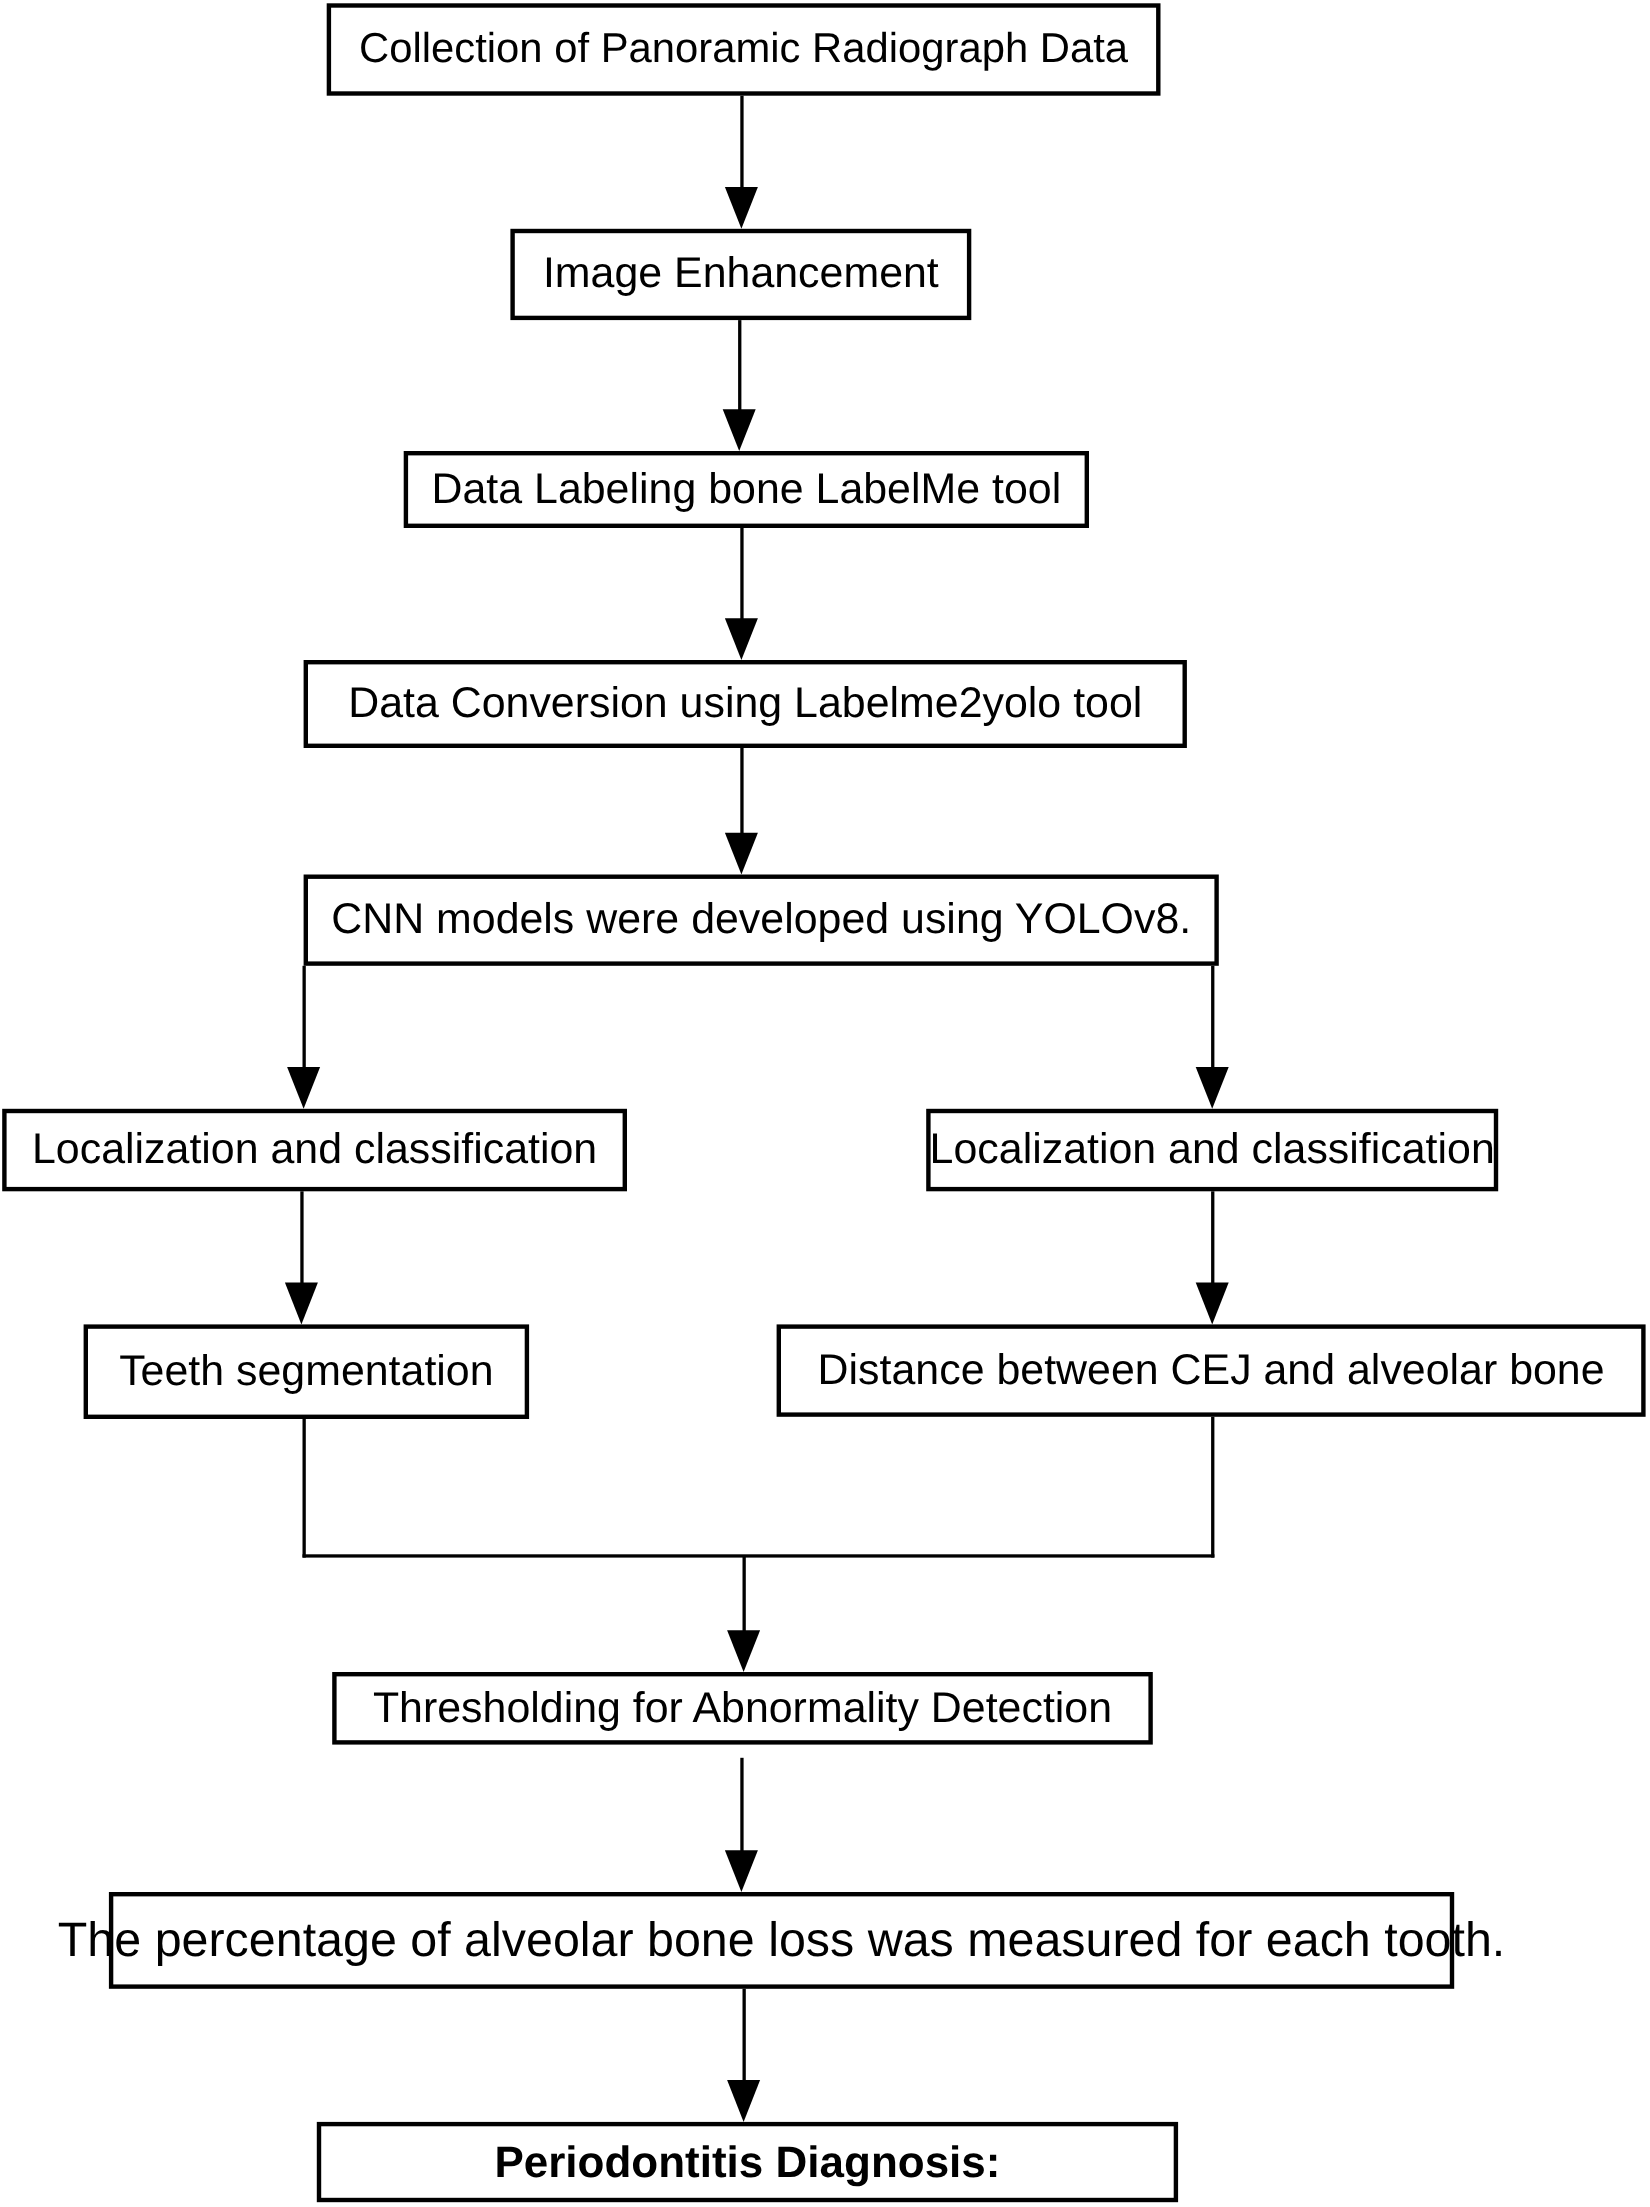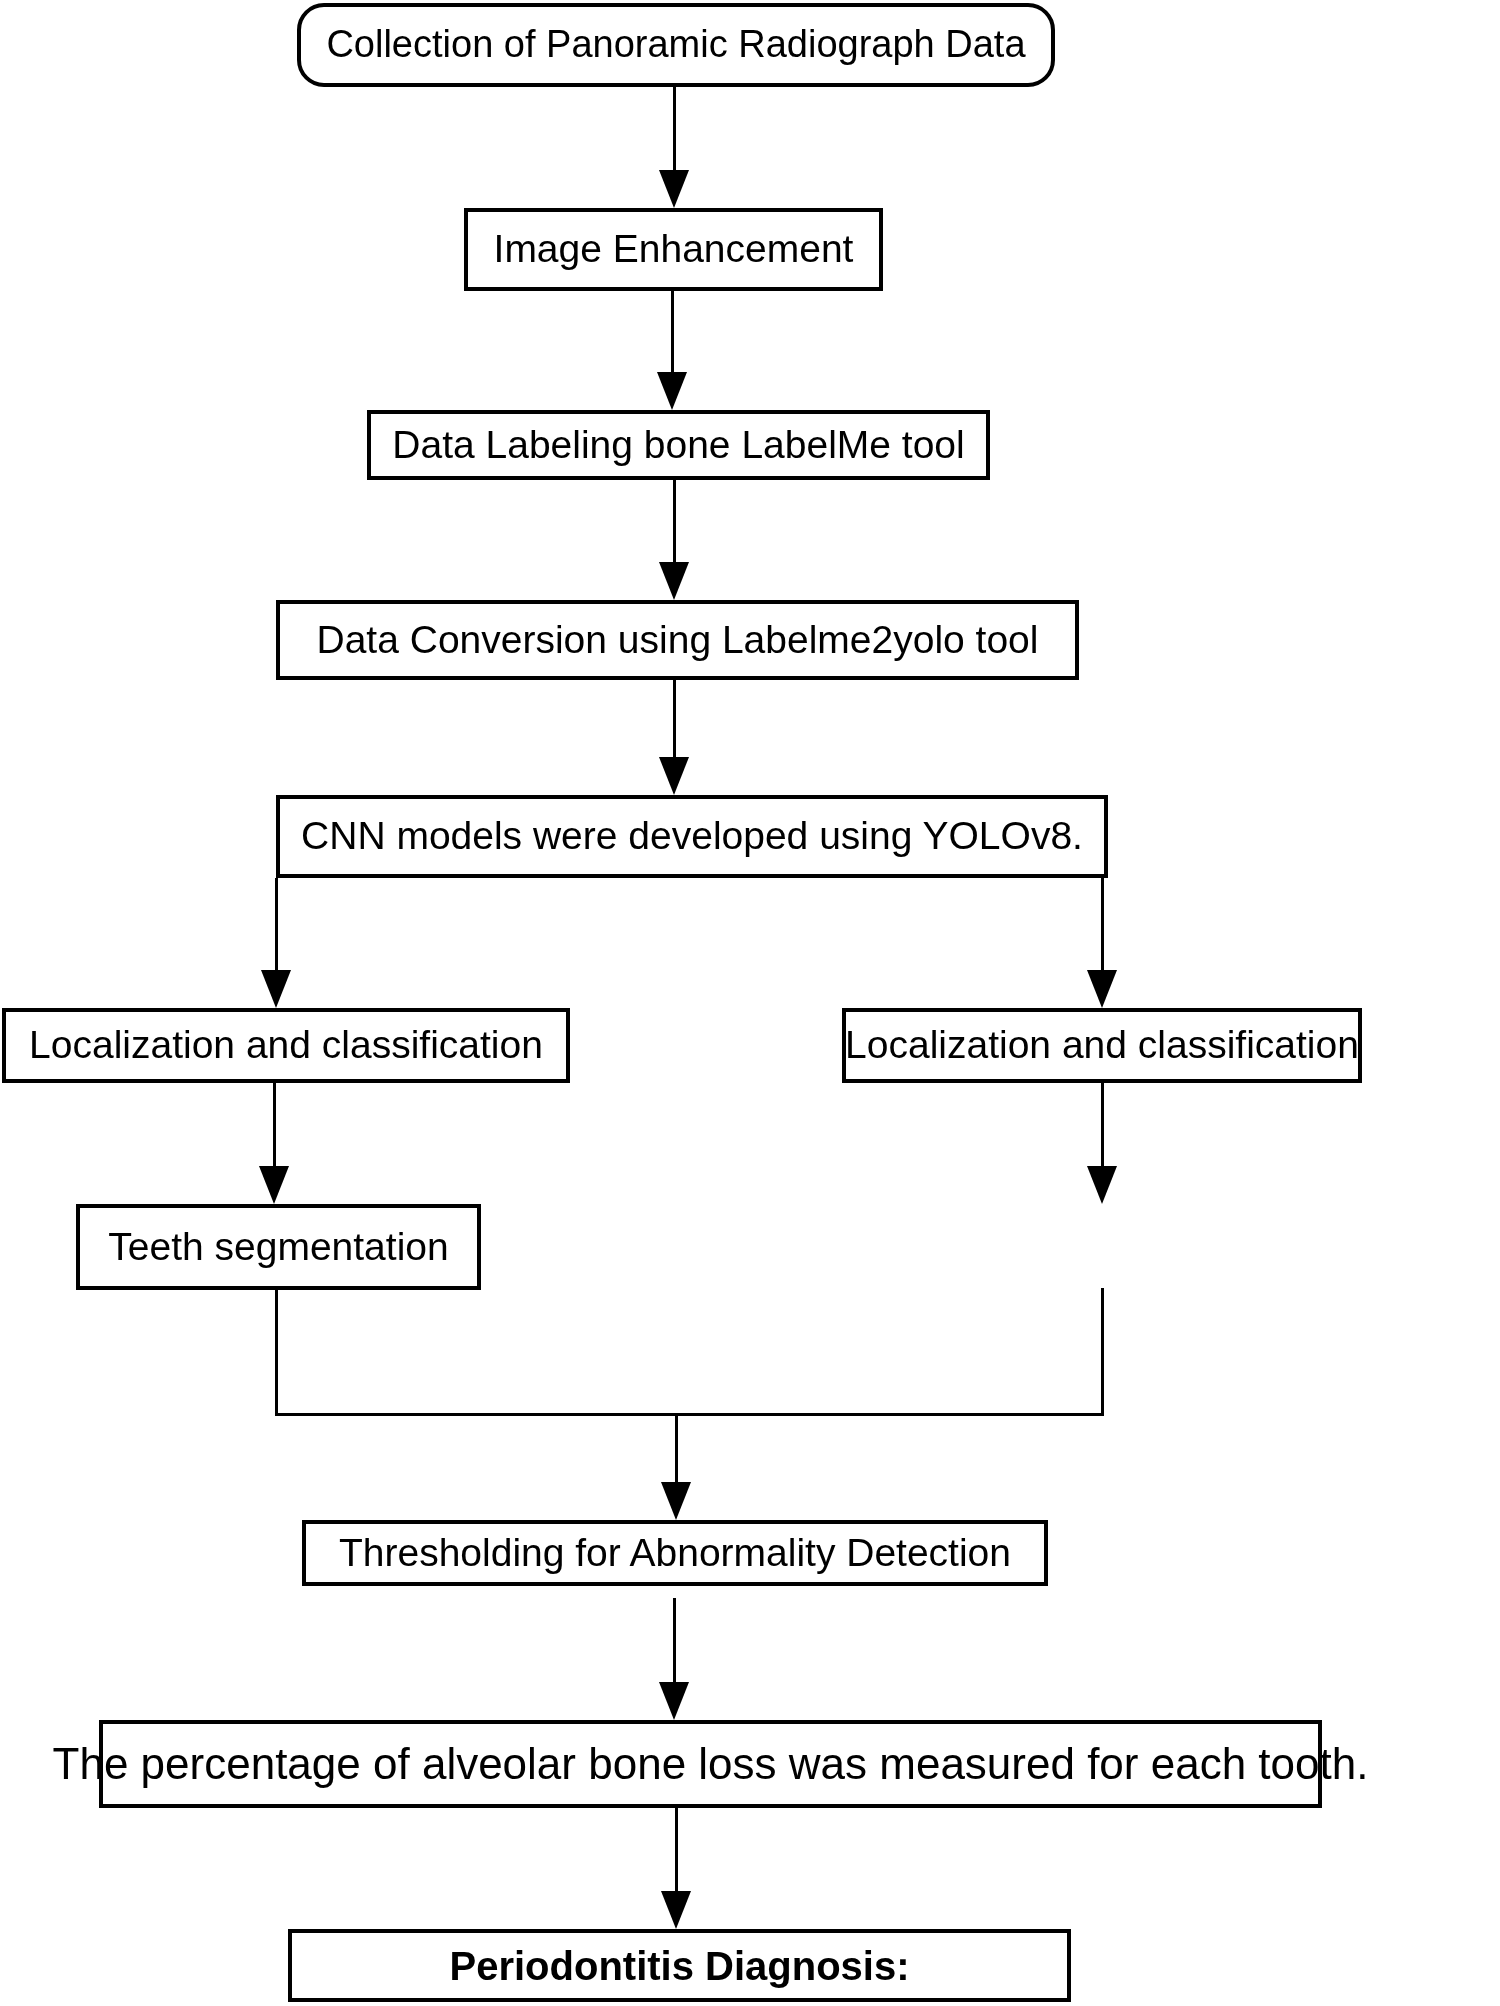--- a/index.html
+++ b/index.html
@@ -36,21 +36,21 @@
     border-top: 38px solid #000000;
   }
   .bold { font-weight: bold; }
   .diag-rest { margin-left: 11px; }
 </style>
 </head>
 <body>
 
 <div class="canvas">
 
-  <div class="node" style="left:297px; top:3px; width:758px; height:84px; font-size:38px;border-radius:27px;">
+  <div class="node" style="left:297px; top:3px; width:758px; height:84px; font-size:38px;">
     <span>Collection of Panoramic Radiograph Data</span>
   </div>
 
   <div class="node" style="left:464px; top:208px; width:419px; height:83px;">
     <span>Image Enhancement</span>
   </div>
 
   <div class="node" style="left:367px; top:410px; width:623px; height:70px;">
     <span>Data Labeling bone LabelMe tool</span>
   </div>
@@ -68,20 +68,23 @@
   </div>
 
   <div class="node" style="left:842px; top:1008px; width:520px; height:75px;">
     <span>Localization and classification</span>
   </div>
 
   <div class="node" style="left:76px; top:1204px; width:405px; height:86px;">
     <span>Teeth segmentation</span>
   </div>
 
+  <div class="node" style="left:706px; top:1204px; width:790px; height:84px;">
+    <span>Distance between CEJ and alveolar bone</span>
+  </div>
 
   <div class="node" style="left:302px; top:1520px; width:746px; height:66px;">
     <span>Thresholding for Abnormality Detection</span>
   </div>
 
   <div class="node" style="left:99px; top:1720px; width:1223px; height:88px; font-size:44px;">
     <span>The percentage of alveolar bone loss was measured for each tooth.</span>
   </div>
 
   <div class="node" style="left:276px; top:1929px; width:783px; height:73px; font-size:40px;margin-left:12px;">

